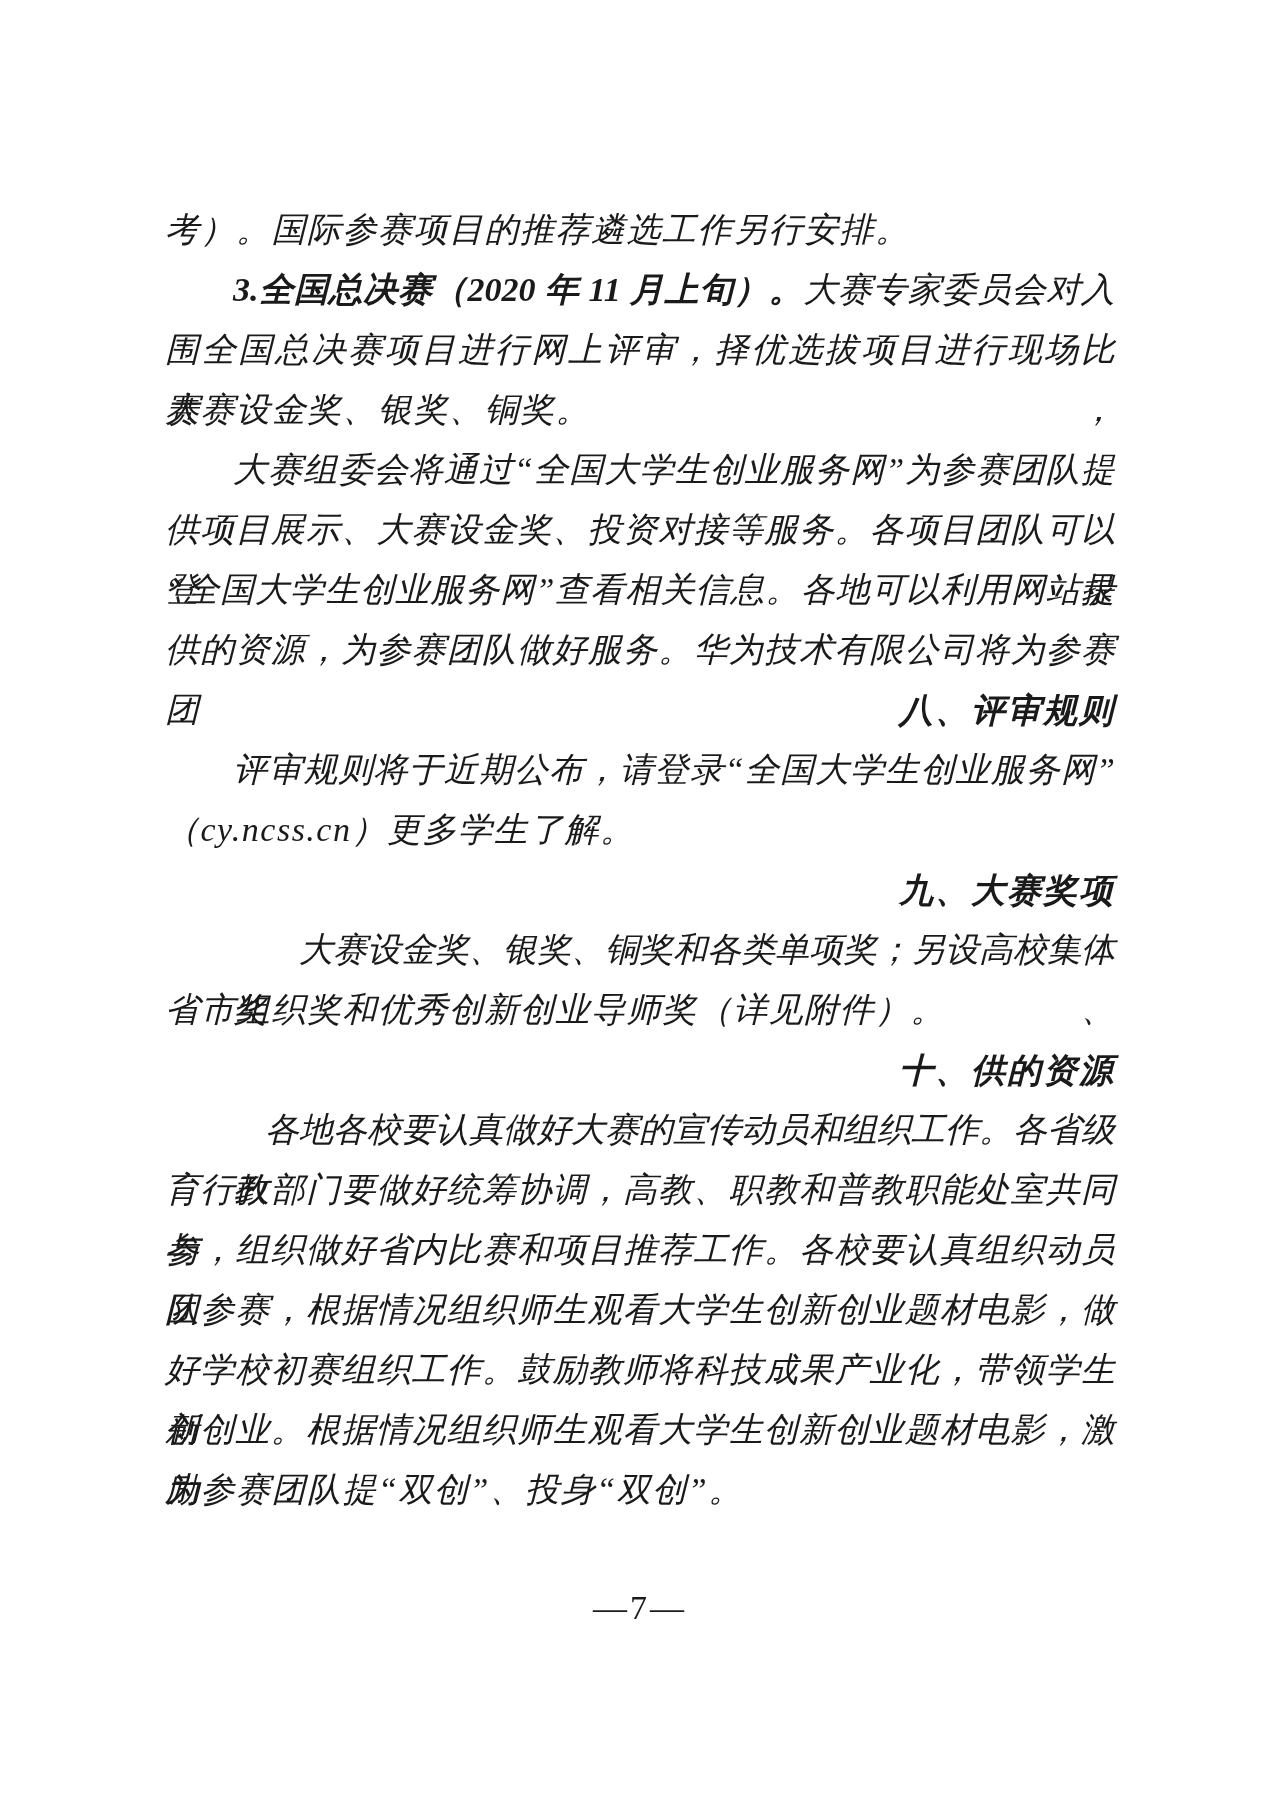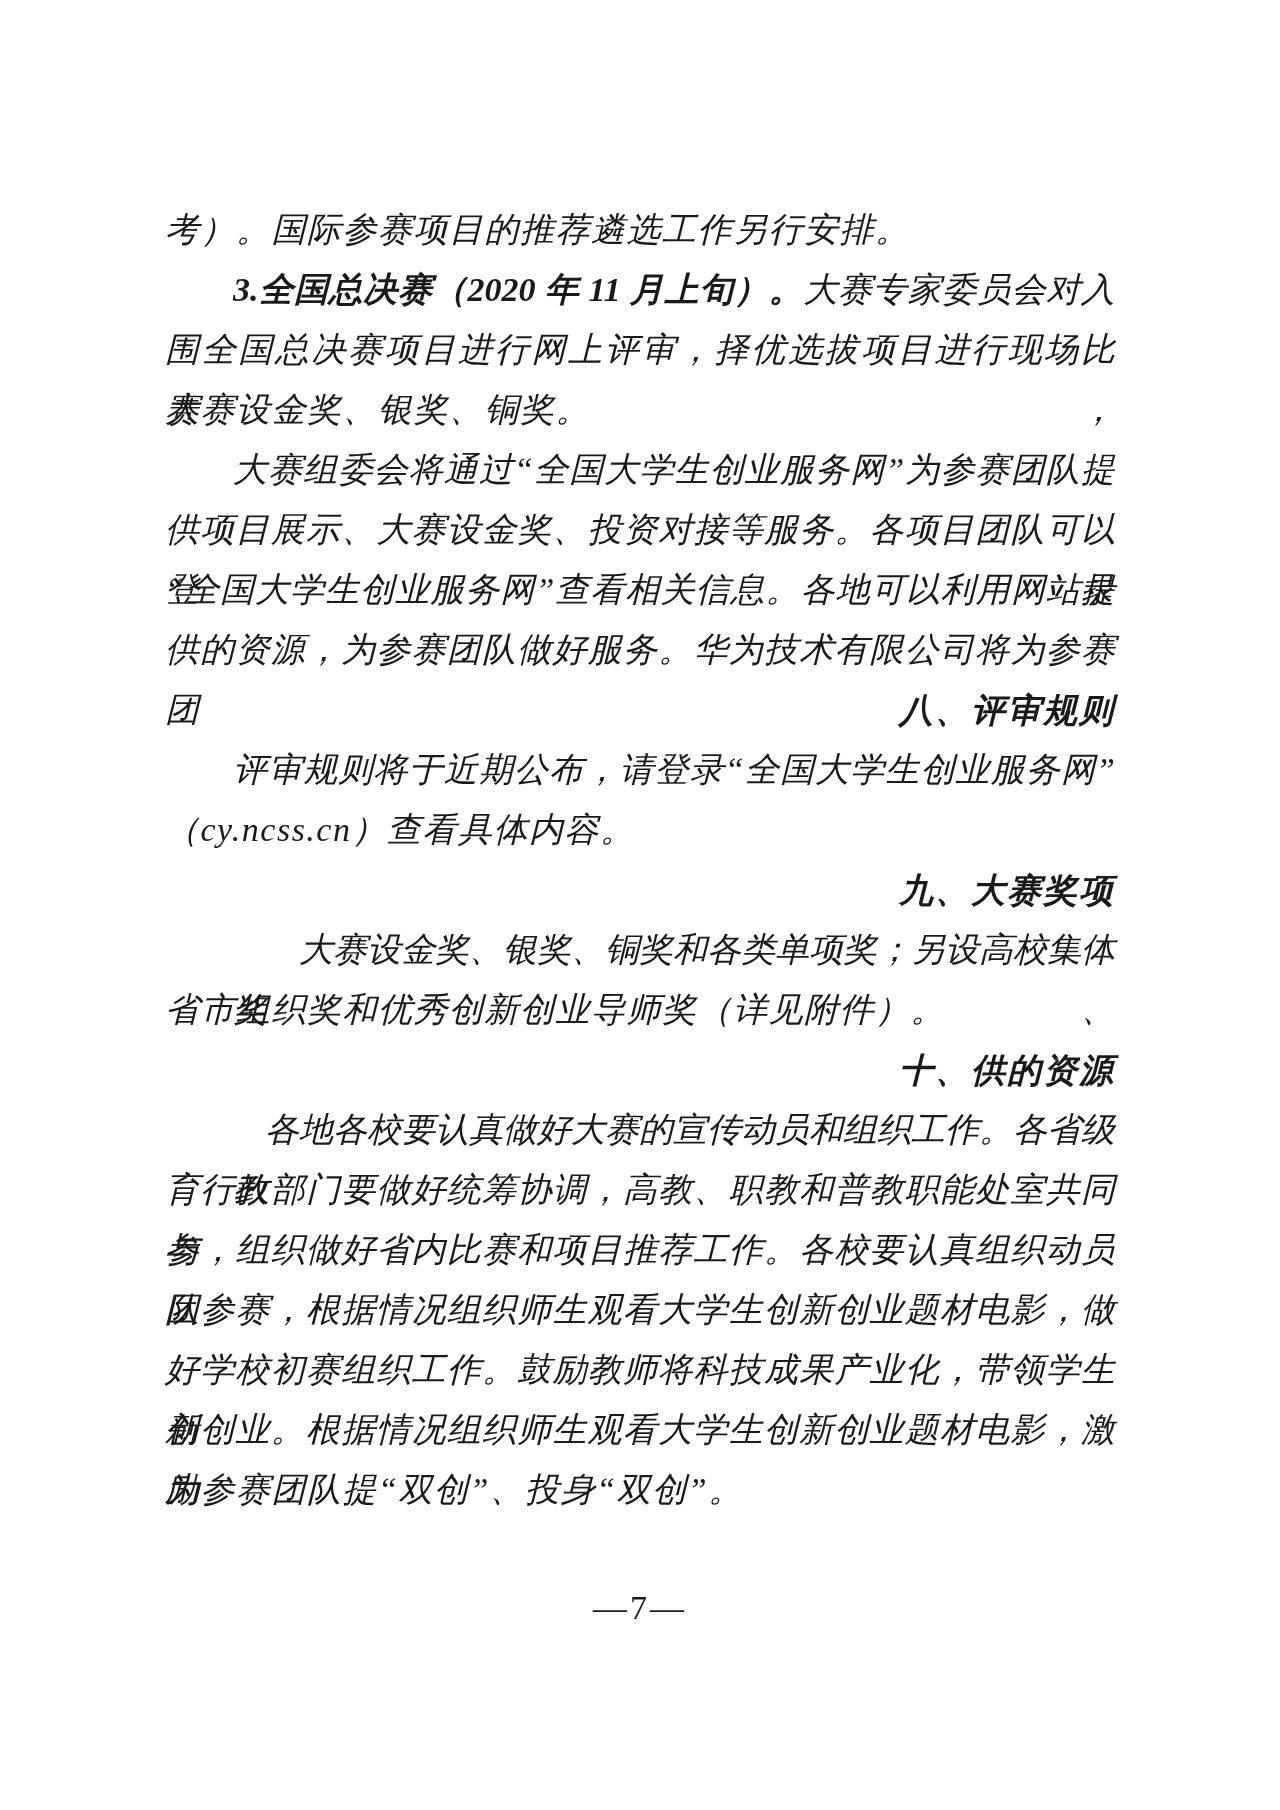--- a/index.html
+++ b/index.html
@@ -84,21 +84,21 @@
     <div class="line j">围全国总决赛项目进行网上评审，择优选拔项目进行现场比赛，</div>
     <div class="line">大赛设金奖、银奖、铜奖。</div>
 
     <div class="line j indent">大赛组委会将通过“全国大学生创业服务网”为参赛团队提</div>
     <div class="line j">供项目展示、大赛设金奖、投资对接等服务。各项目团队可以登录</div>
     <div class="line j">“全国大学生创业服务网”查看相关信息。各地可以利用网站提</div>
     <div class="line j">供的资源，为参赛团队做好服务。华为技术有限公司将为参赛团</div>
 
     <div class="line heading indent">八、评审规则</div>
     <div class="line j indent">评审规则将于近期公布，请登录“全国大学生创业服务网”</div>
-    <div class="line">（cy.ncss.cn）查看具体内容。</div>
+    <div class="line">（cy.ncss.cn）更多学生了解。</div>
 
     <div class="line heading indent">九、大赛奖项</div>
     <div class="line j indent">大赛设金奖、银奖、铜奖和各类单项奖；另设高校集体奖、</div>
     <div class="line">省市组织奖和优秀创新创业导师奖（详见附件）。</div>
 
     <div class="line heading indent">十、供的资源</div>
     <div class="line j indent">各地各校要认真做好大赛的宣传动员和组织工作。各省级教</div>
     <div class="line j">育行政部门要做好统筹协调，高教、职教和普教职能处室共同参</div>
     <div class="line j">与，组织做好省内比赛和项目推荐工作。各校要认真组织动员团</div>
     <div class="line j">队参赛，根据情况组织师生观看大学生创新创业题材电影，做</div>

